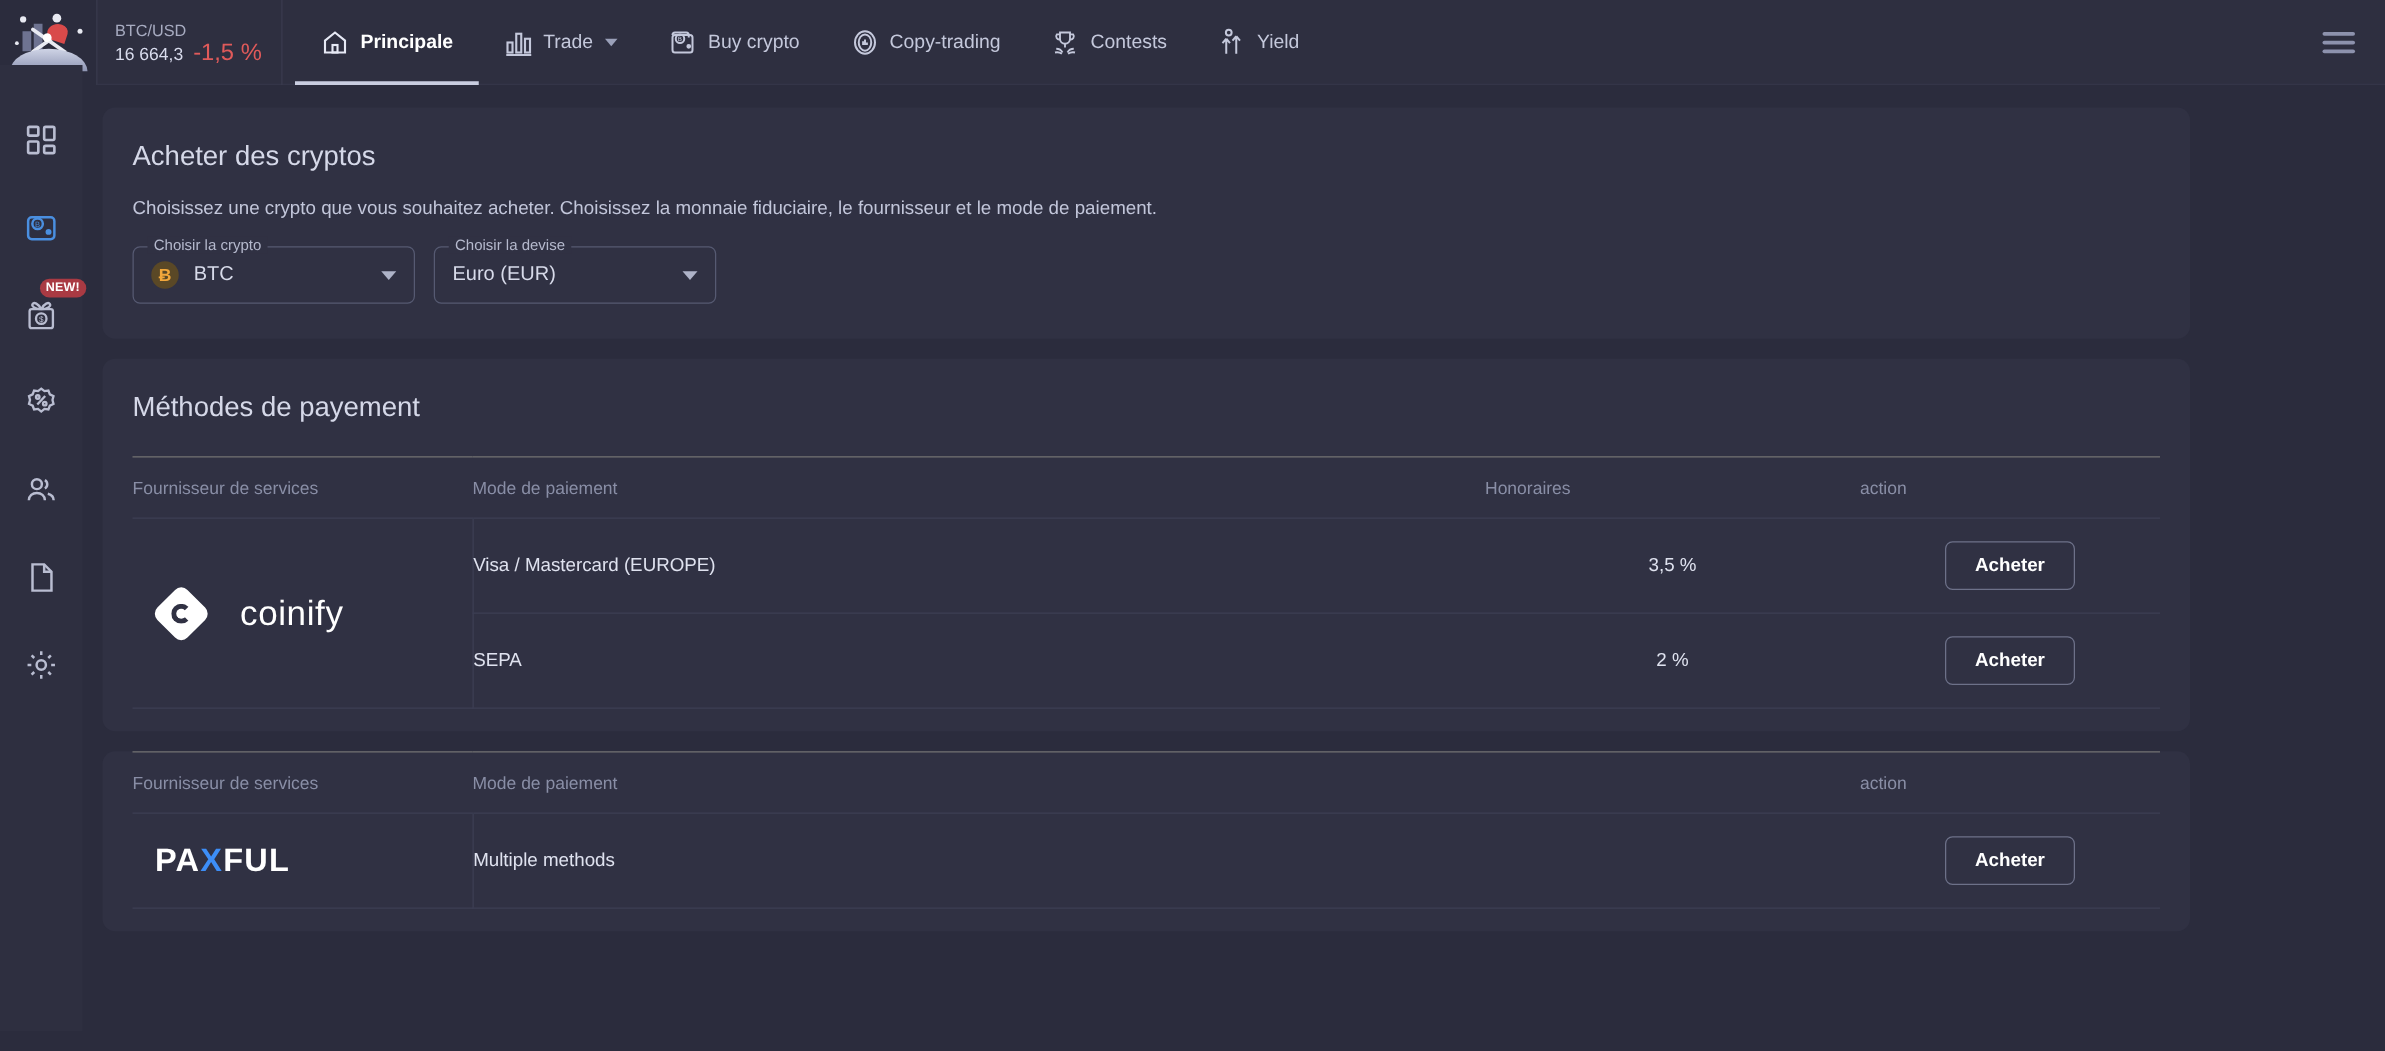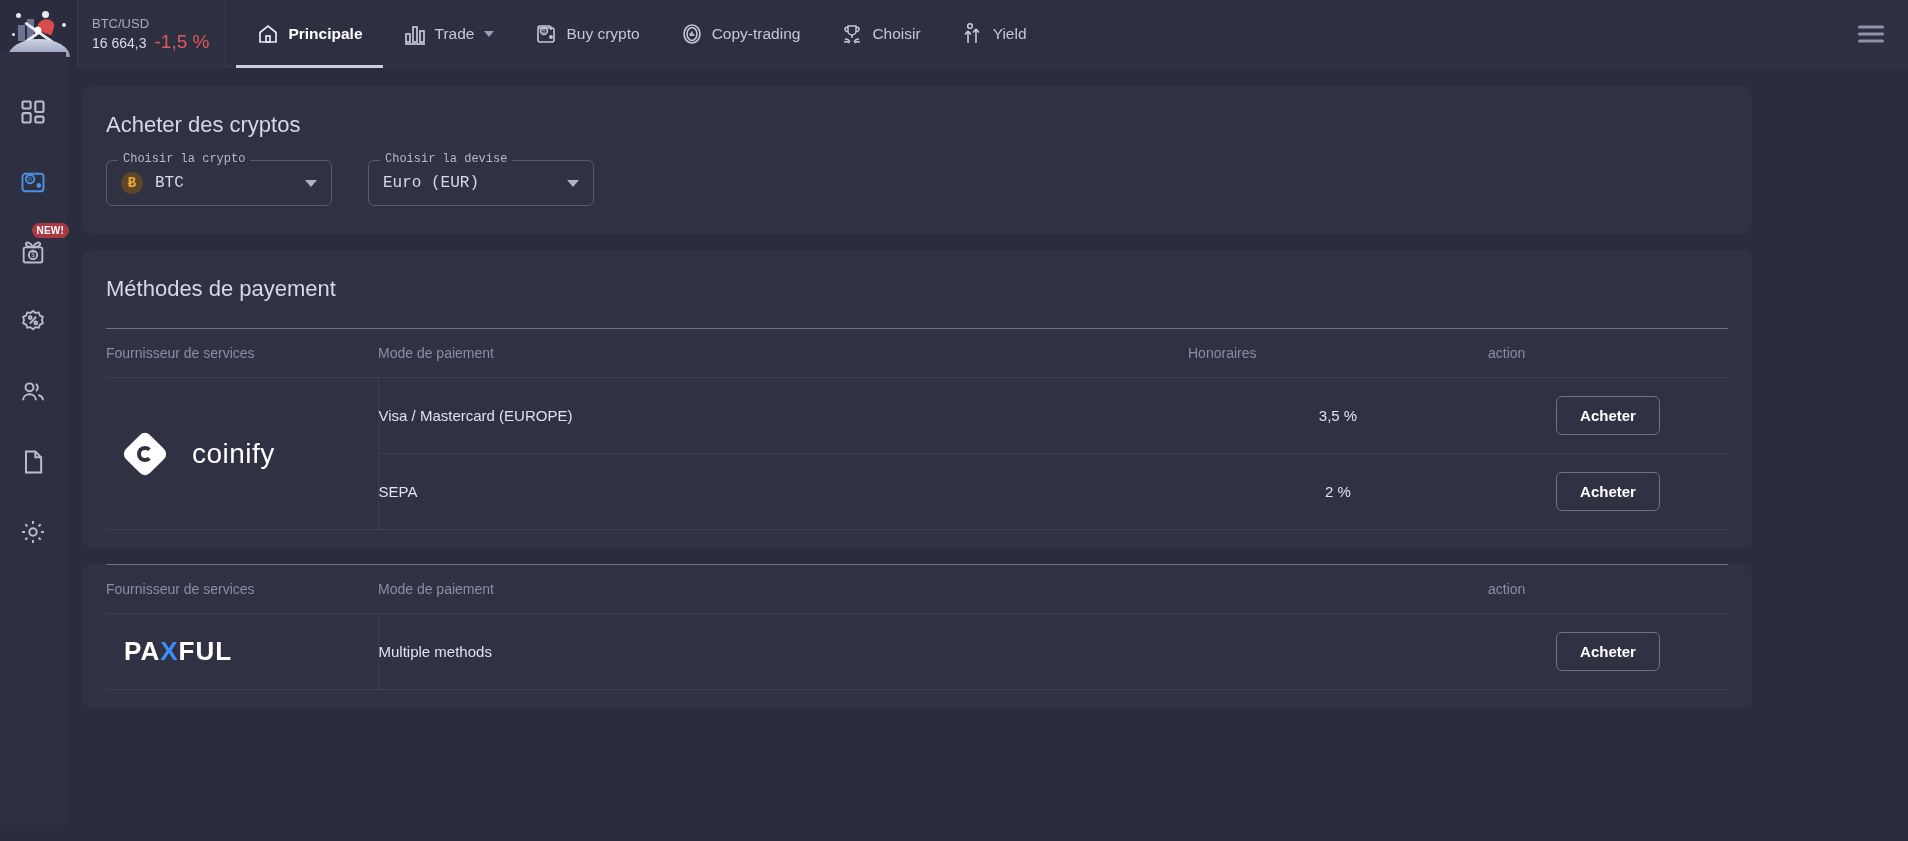--- a/index.html
+++ b/index.html
@@ -125,21 +125,21 @@
     margin-bottom: 16px;
   }
   .card-title {
     font-size: 22px; color: #d5d8e8; font-weight: normal;
     padding: 26px 0 0 24px;
   }
   .card-sub {
     font-size: 15px; color: #c2c6da; padding: 20px 0 0 24px;
   }
 
-  .selects { display: flex; gap: 36px; padding: 22px 0 28px 24px; font-family: Liberation Mono, monospace; }
+  .selects { display: flex; gap: 15px; padding: 22px 0 28px 24px; }
   .fieldset {
     position: relative;
     border: 1px solid #565a72;
     border-radius: 6px;
     height: 46px;
     display: flex; align-items: center;
     padding: 0 14px;
     cursor: pointer;
   }
   .fieldset .legend {
@@ -297,21 +297,21 @@
       <span class="nav-ico">
         <svg viewBox="0 0 24 24" width="24" height="24" fill="none" stroke="#c4c8db" stroke-width="1.5">
           <path d="M8 4h8v5a4 4 0 0 1-8 0z"></path>
             <path d="M8 5.5H5.5A2.5 2.5 0 0 0 8 9.5"></path>
           <path d="M16 5.5h2.5A2.5 2.5 0 0 1 16 9.5"></path>
             <line x1="12" y1="13" x2="12" y2="16"></line>
           <path d="M5 17c2 0 4 1 5 3M19 17c-2 0-4 1-5 3"></path>
             <path d="M4 20c2-.5 4 0 5.5 1M20 20c-2-.5-4 0-5.5 1"></path>
         </svg>
       </span>
-      <span>Choisir</span>
+      <span>Contests</span>
     </div>
 
     <div class="nav-item">
       <span class="nav-ico">
         <svg viewBox="0 0 24 24" width="24" height="24" fill="none" stroke="#c4c8db" stroke-width="1.6">
           <path d="M7 21V9M7 9 4 12.5M7 9l3 3.5"></path>
           <path d="M15 21V7M15 7l-3 3.5M15 7l3 3.5"></path>
           <circle cx="9" cy="4" r="2.3"></circle>
         </svg>
       </span>
@@ -402,20 +402,21 @@
       </svg>
     </span>
   </div>
 
 </div>
 
 <div class="main">
 
   <div class="card">
     <div class="card-title">Acheter des cryptos</div>
+    <div class="card-sub">Choisissez une crypto que vous souhaitez acheter. Choisissez la monnaie fiduciaire, le fournisseur et le mode de paiement.</div>
     <div class="selects">
 
       <div class="fieldset fs-crypto">
         <span class="legend">Choisir la crypto</span>
         <span class="btc-coin">Ƀ</span>
         <span class="fs-value">BTC</span>
         <span class="sel-caret"></span>
       </div>
 
       <div class="fieldset fs-devise">

